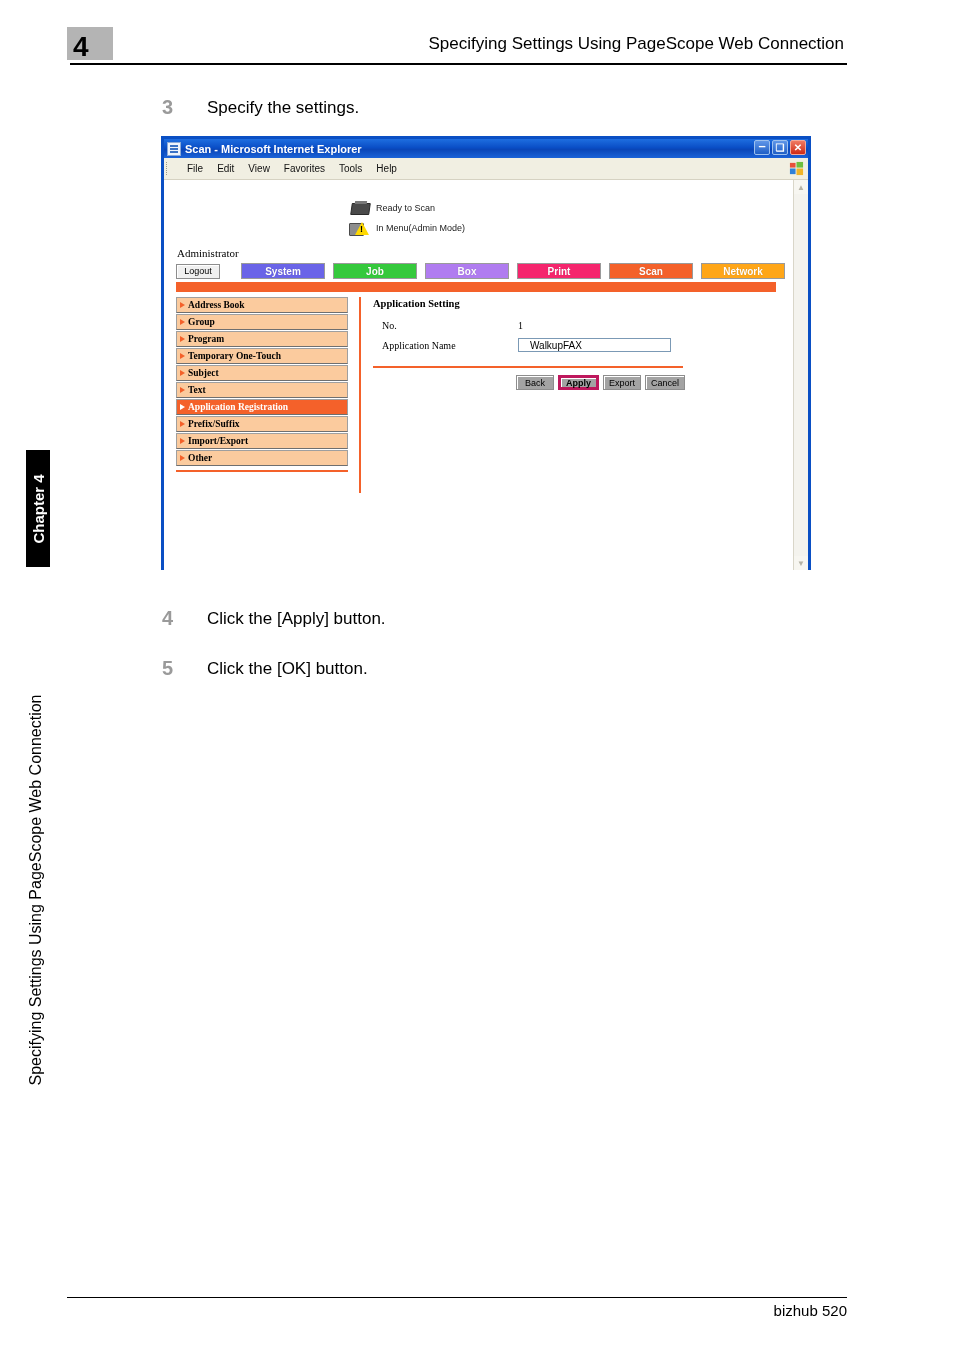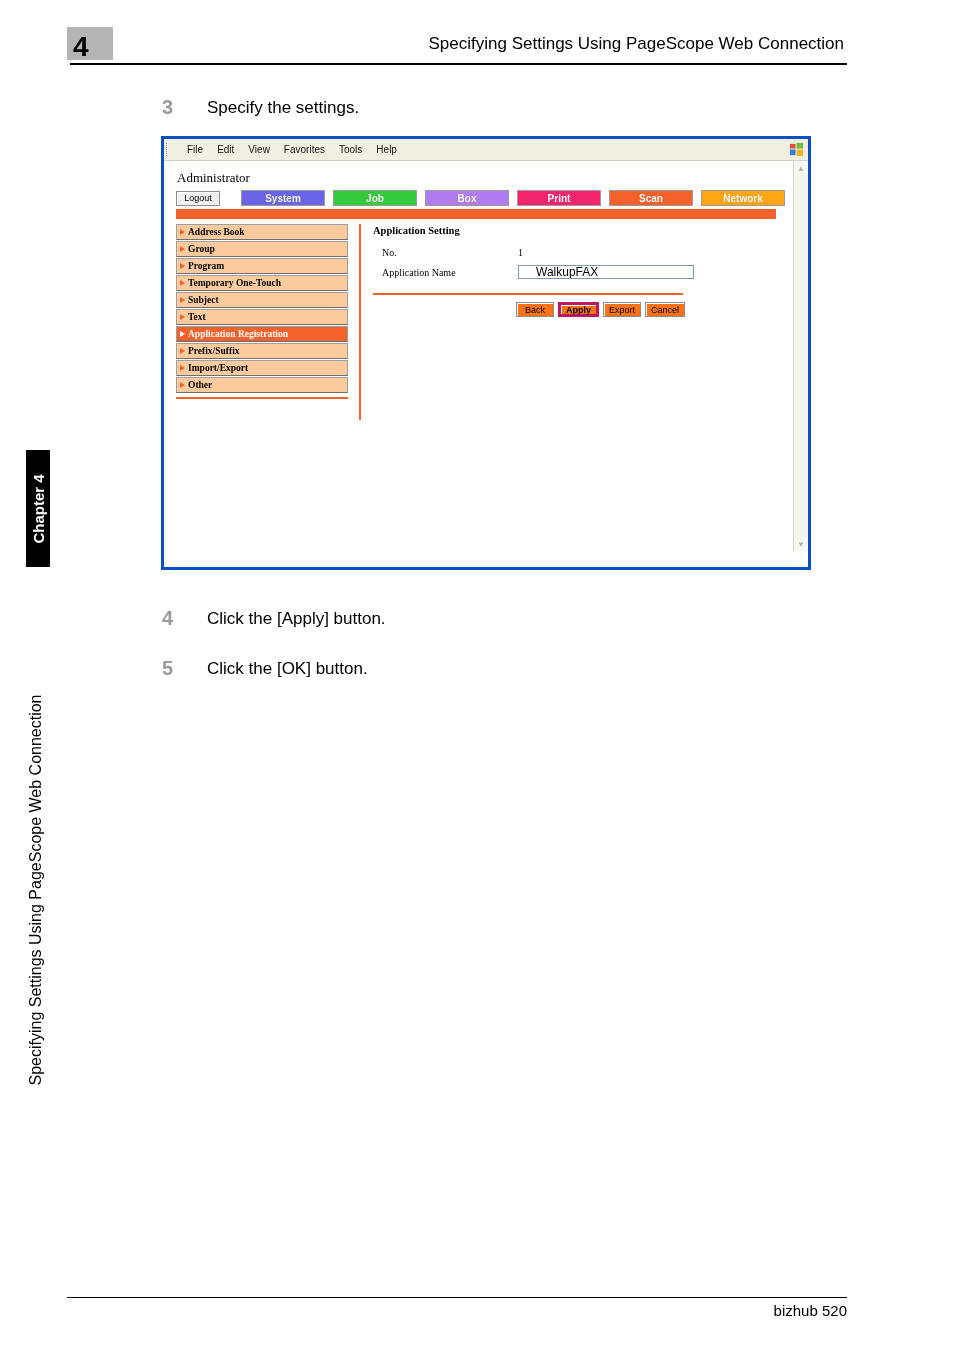--- a/index.html
+++ b/index.html
@@ -280,23 +280,23 @@
     content: "!";
     position: absolute;
     left: -2px; top: 3px;
     font-size: 9px;
     font-weight: bold;
     color: #000;
     line-height: 9px;
   }
 
   #admin-label {
-    margin-top: 1px;
+    margin-top: 9px;
     margin-left: 3px;
-    font-size: 13px;
+    font-size: 11px;
     color: #000;
     font-family: "Liberation Serif", serif;
   }
 
   
   #tabrow {
     margin-top: 4px;
     display: flex;
     align-items: center;
     gap: 0px;
@@ -411,27 +411,27 @@
     font-size: 10px;
     color: #000;
   }
   .form-label {
     width: 145px;
     padding-left: 9px;
     box-sizing: border-box;
   }
   .form-value { color: #000; }
   .text-input {
-    width: 176px;
+    width: 153px;
     height: 14px;
     border: 1px solid #7b99b5;
     background: #fff;
-    font-size: 12px;
-    color: #000;
-    padding: 0 17px;
+    font-size: 10px;
+    color: #000;
+    padding: 0 11px;
     box-sizing: border-box;
     font-family: "Liberation Sans", sans-serif;
     line-height: 13px;
   }
   #main-rule {
     width: 310px;
     height: 2px;
     background: #f4612a;
     margin-top: 11px;
   }
@@ -439,21 +439,21 @@
     display: flex;
     justify-content: flex-end;
     gap: 4px;
     margin-top: 7px;
     width: 312px;
   }
   .form-btn {
     min-width: 38px;
     height: 15px;
     font-size: 9px;
-    background: #f97316;
+    background: #a3a3a3;
     border: 1px solid #8d8d8d;
     box-shadow: inset 1px 1px 0 #ffffff;
     display: flex;
     align-items: center;
     justify-content: center;
     color: #000;
     box-sizing: border-box;
     padding: 0 5px;
     font-family: "Liberation Sans", sans-serif;
   }
@@ -532,40 +532,70 @@
   <div id="header-rule"></div>
 </div>
 
 <div class="step" style="left:162px; top:96px; width:600px; height:26px;">
   <span class="step-num">3</span>
   <span class="step-text">Specify the settings.</span>
 </div>
 
 <div id="browser-window">
 
+  <div id="titlebar">
+    <div id="titlebar-icon"></div>
+    <div id="titlebar-text">Scan - Microsoft Internet Explorer</div>
+    <div class="win-btns">
+      <div class="win-btn min">
+          <span class="g">–</span>
+        </div>
+      <div class="win-btn">
+          <span class="g">❑</span>
+        </div>
+      <div class="win-btn close">
+          <span class="g">✕</span>
+        </div>
+    </div>
+  </div>
 
   <div id="menubar">
     <div class="menu-item">File</div>
     <div class="menu-item">Edit</div>
     <div class="menu-item">View</div>
     <div class="menu-item">Favorites</div>
     <div class="menu-item">Tools</div>
     <div class="menu-item">Help</div>
     <svg id="win-logo" viewBox="0 0 16 16">
       <rect x="1" y="2" width="6" height="5" fill="#e8503a"></rect>
       <rect x="8" y="1" width="7" height="6" fill="#6fbf3e"></rect>
       <rect x="1" y="8" width="6" height="6" fill="#2f80d8"></rect>
       <rect x="8" y="8" width="7" height="7" fill="#f0b428"></rect>
     </svg>
   </div>
 
   <div id="browser-canvas">
 
     <div id="pscope">
 
+      <div id="status-block">
+        <div class="status-line">
+          <span class="status-icon">
+              <span class="printer-ico"></span>
+            </span>
+          <span>Ready to Scan</span>
+        </div>
+        <div class="status-line">
+          <span class="status-icon">
+            <span class="warn-printer"></span>
+              <span class="warn-tri"></span>
+          </span>
+          <span>In Menu(Admin Mode)</span>
+        </div>
+      </div>
 
       <div id="admin-label">Administrator</div>
 
       <div id="tabrow">
         <div id="logout-btn">Logout</div>
         <div id="tabs">
           <div class="nav-tab" style="background:#6a64e8">System</div>
           <div class="nav-tab" style="background:#35c93c">Job</div>
           <div class="nav-tab" style="background:#b07cf0">Box</div>
           <div class="nav-tab" style="background:#f5256d">Print</div>

